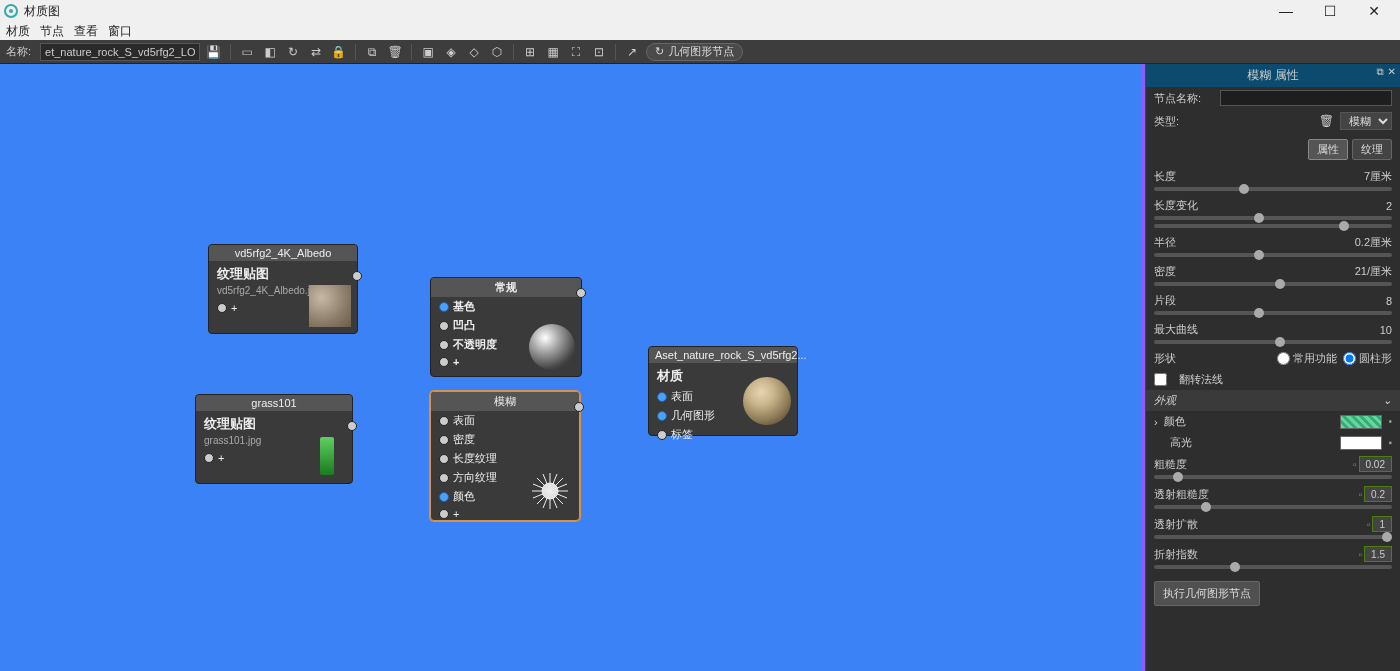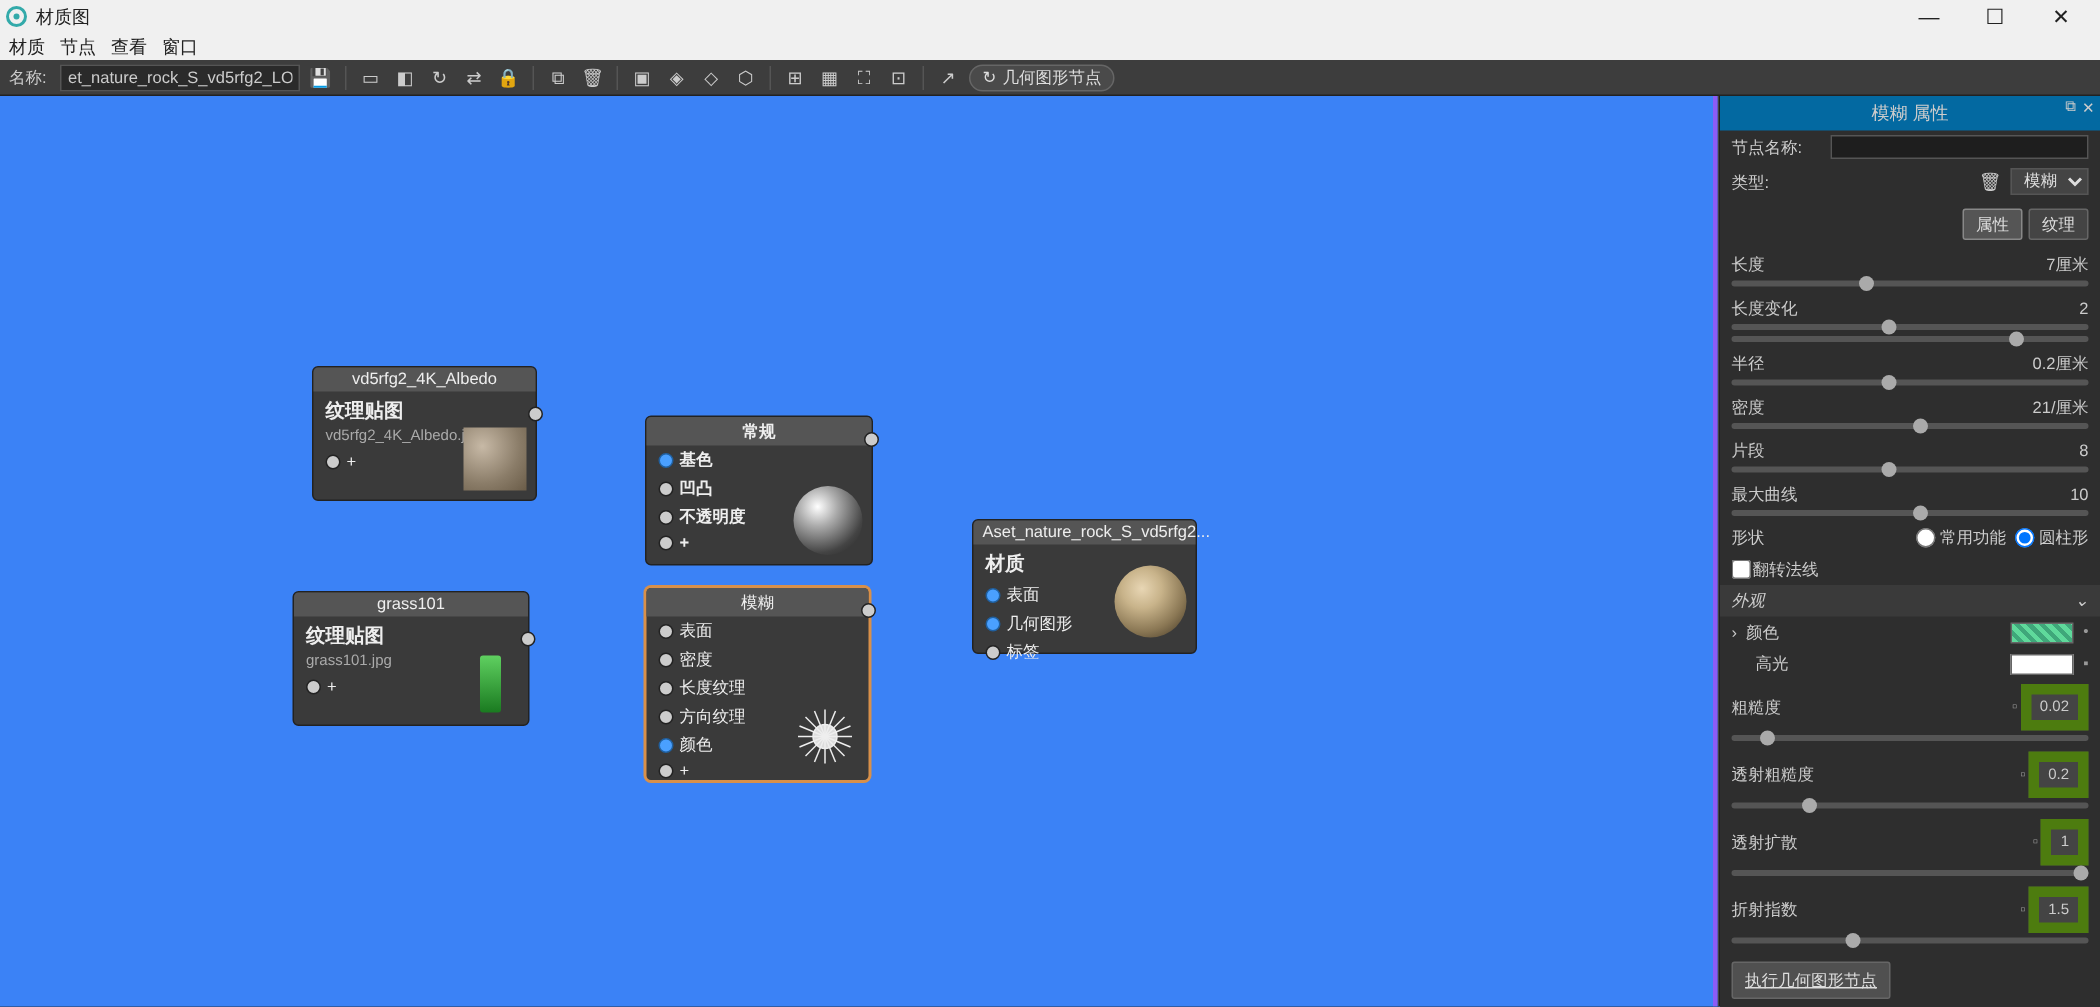--- a/index.html
+++ b/index.html
@@ -36,40 +36,40 @@
 .node .row { display: flex; align-items: center; gap: 4px; padding: 2px 8px; position: relative;}
 .port { width: 10px; height: 10px; border-radius: 50%; background: #ccc; border: 1px solid #222; display: inline-block; }
 .port.blue { background: #4aa0ff; border: 1px solid #2060a0; }
 .port.abs { position: absolute; }
 
 
 .wires { position: absolute; inset: 0; pointer-events: none; }
 
 
 .panel { width: 255px; background: #2e2e2e; border-left: 1px solid #444; display: flex; flex-direction: column; overflow-y: auto; }
-.panel-header { background: #0369a1; padding: 3px 6px; font-size: 12px; text-align: center; position: relative; display: flex; justify-content: center; }
+.panel-header { background: #0c4a6e; padding: 3px 6px; font-size: 12px; text-align: center; position: relative; display: flex; justify-content: center; }
 .panel-header .icons { position: absolute; right: 4px; top: 2px; display: flex; gap: 4px; font-size: 10px; }
 .prop-row { display: flex; align-items: center; padding: 3px 8px; gap: 6px; font-size: 11px; }
 .prop-row .plabel { width: 60px; flex-shrink: 0; }
 .prop-row input[type=text] { background: #1e1e1e; border: 1px solid #555; color: #ddd; padding: 1px 4px; font-size: 11px; }
 .prop-row .pinput { flex: 1; background: #1e1e1e; border: 1px solid #555; height: 16px; }
 .slider-row { padding: 0 8px 4px; }
 .slider-track { height: 4px; background: #555; border-radius: 2px; position: relative; }
 .slider-thumb { width: 10px; height: 10px; background: #aaa; border-radius: 50%; position: absolute; top: -3px; transform: translateX(-50%); }
 .tab-btns { display: flex; gap: 4px; justify-content: flex-end; padding: 6px 8px; }
 .tab-btn { background: #444; border: 1px solid #666; padding: 2px 8px; font-size: 11px; border-radius: 2px; color: #ddd;}
 .tab-btn.active { background: #555; border-color: #888; }
-.check-row { padding: 3px 8px; font-size: 11px; display: flex; align-items: center; gap: 1px; }
+.check-row { padding: 3px 8px; font-size: 11px; display: flex; align-items: center; gap: 12px; }
 .section-head { background: #3a3a3a; padding: 3px 8px; font-size: 11px; display: flex; justify-content: space-between; align-items: center; font-style: italic; }
 .color-swatch { width: 42px; height: 14px; border: 1px solid #666; background: repeating-linear-gradient(45deg, #5fd99b, #5fd99b 3px, #3fa77a 3px, #3fa77a 6px);}
 .white-swatch { background: #fff; width: 42px; height: 14px; border: 1px solid #666; }
 .val-box { display: flex; align-items: center; gap: 2px; }
-.val-box .v { background: #444; border: 7px solid #4d7c0f; padding: 0 6px; font-size: 10px; height: 31px; display: flex; align-items: center; }
+.val-box .v { background: #444; border: 1px solid #4d7c0f; padding: 0 6px; font-size: 10px; height: 16px; display: flex; align-items: center; }
 .lock-icn { font-size: 10px; color: #999; }
-.big-btn { margin: 8px; background: #505050; border: 1px solid #666; padding: 4px 8px; font-size: 11px; color: #ddd; border-radius: 2px; display: inline-block; text-decoration: underline;}
+.big-btn { margin: 8px; background: #505050; border: 1px solid #666; padding: 4px 8px; font-size: 11px; color: #ddd; border-radius: 2px; display: inline-block;}
 .dropdown { background: #444; border: 1px solid #555; color: #ddd; font-size: 11px; padding: 1px 4px; height: 18px; }
 .trash-icon { font-size: 12px; color: #ccc; }
 
 
 .sphere-prev { width:46px; height:46px; border-radius:50%; background: radial-gradient(circle at 35% 30%, #fff, #aaa 30%, #444 70%, #222); position:absolute; }
 .planet-prev { width:48px; height:48px; border-radius:50%; background: radial-gradient(circle at 38% 32%, #e8d6b4, #c8b38a 30%, #8a7754 65%, #3a2f20); position:absolute; }
 .radial-prev { width:46px; height:46px; position:absolute; }
 .grass-prev { width:14px; height:38px; background: linear-gradient(#5fd060, #1a7a20); border-radius:2px; position:absolute; }
 .albedo-prev { width:42px; height:42px; background: radial-gradient(circle at 30% 30%, #c7b9a6, #8a7c68 60%, #6a5c48); position:absolute; }
 </style>

